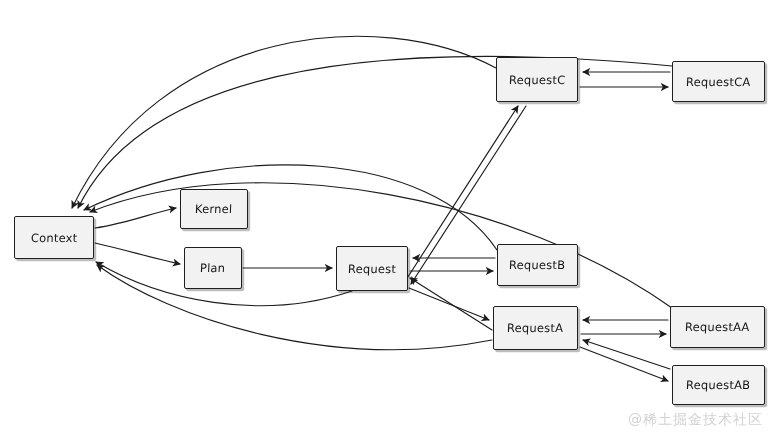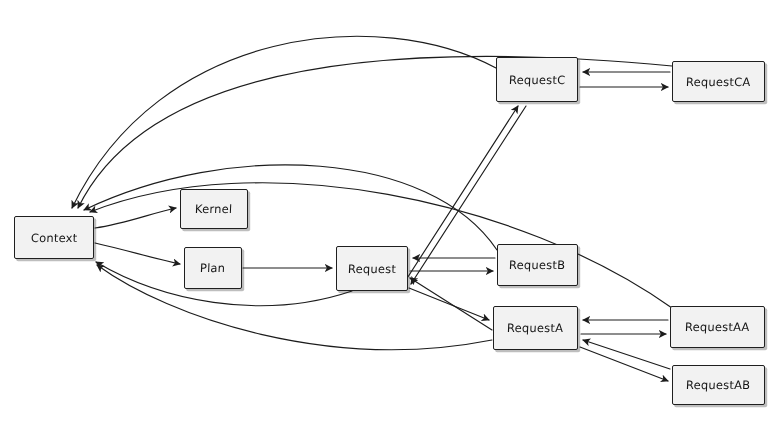--- a/index.html
+++ b/index.html
@@ -141,14 +141,15 @@
   </div>
 
   <div class="node" style="left:670px; top:306px; width:95px; height:42px;">
     <span class="node-label">RequestAA</span>
   </div>
 
   <div class="node" style="left:672px; top:365px; width:93px; height:40px;">
     <span class="node-label">RequestAB</span>
   </div>
 
+  <div id="watermark">@稀土掘金技术社区</div>
 
 </div>
 
 </body></html>

